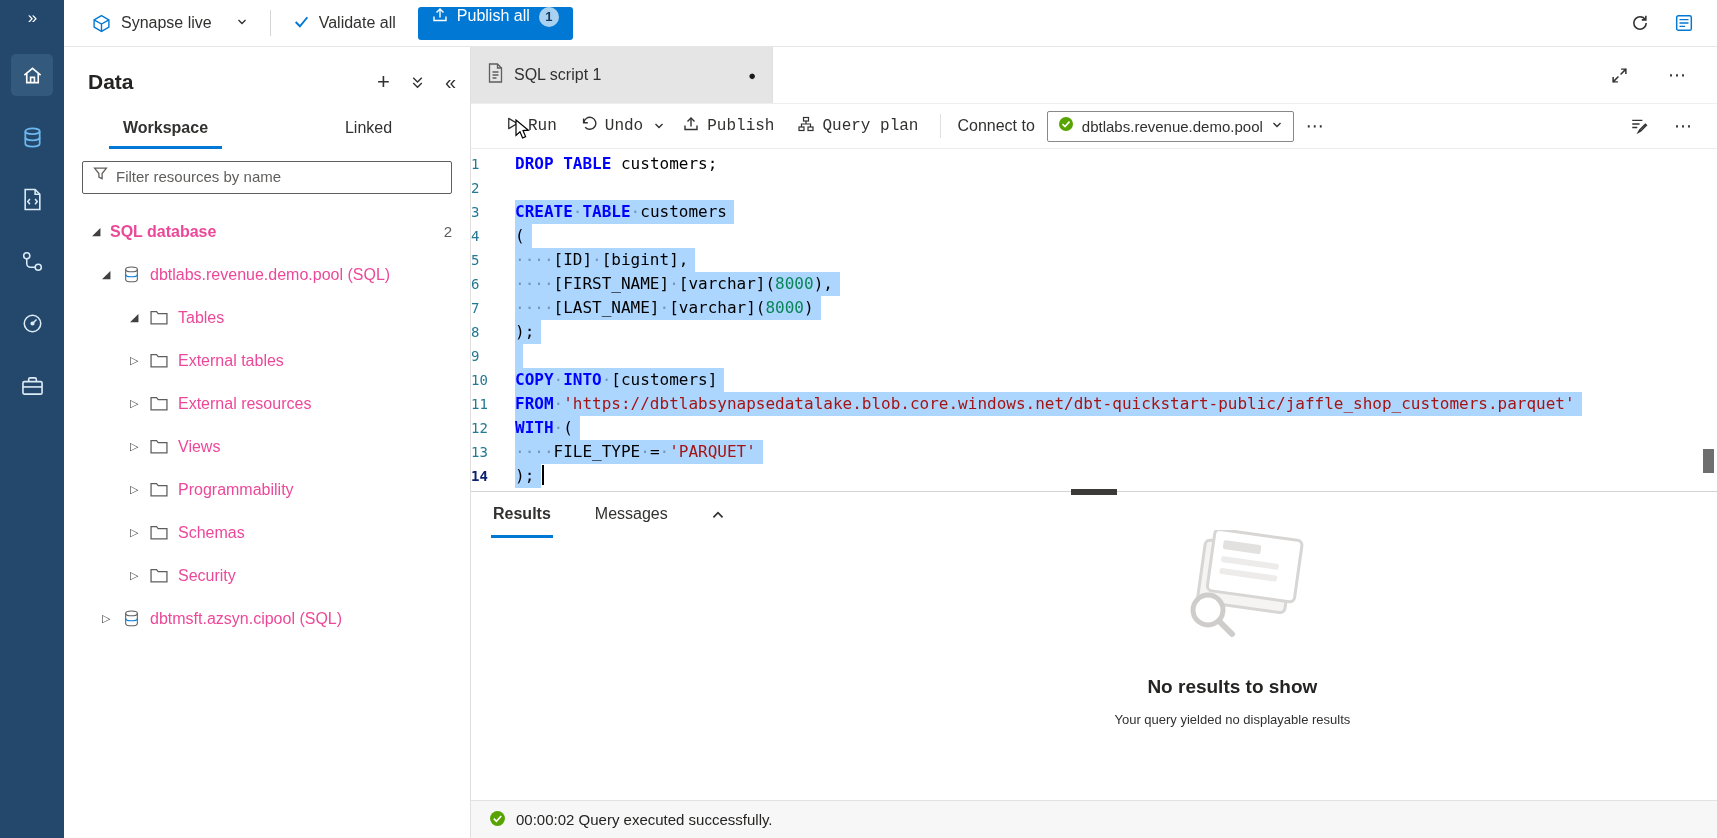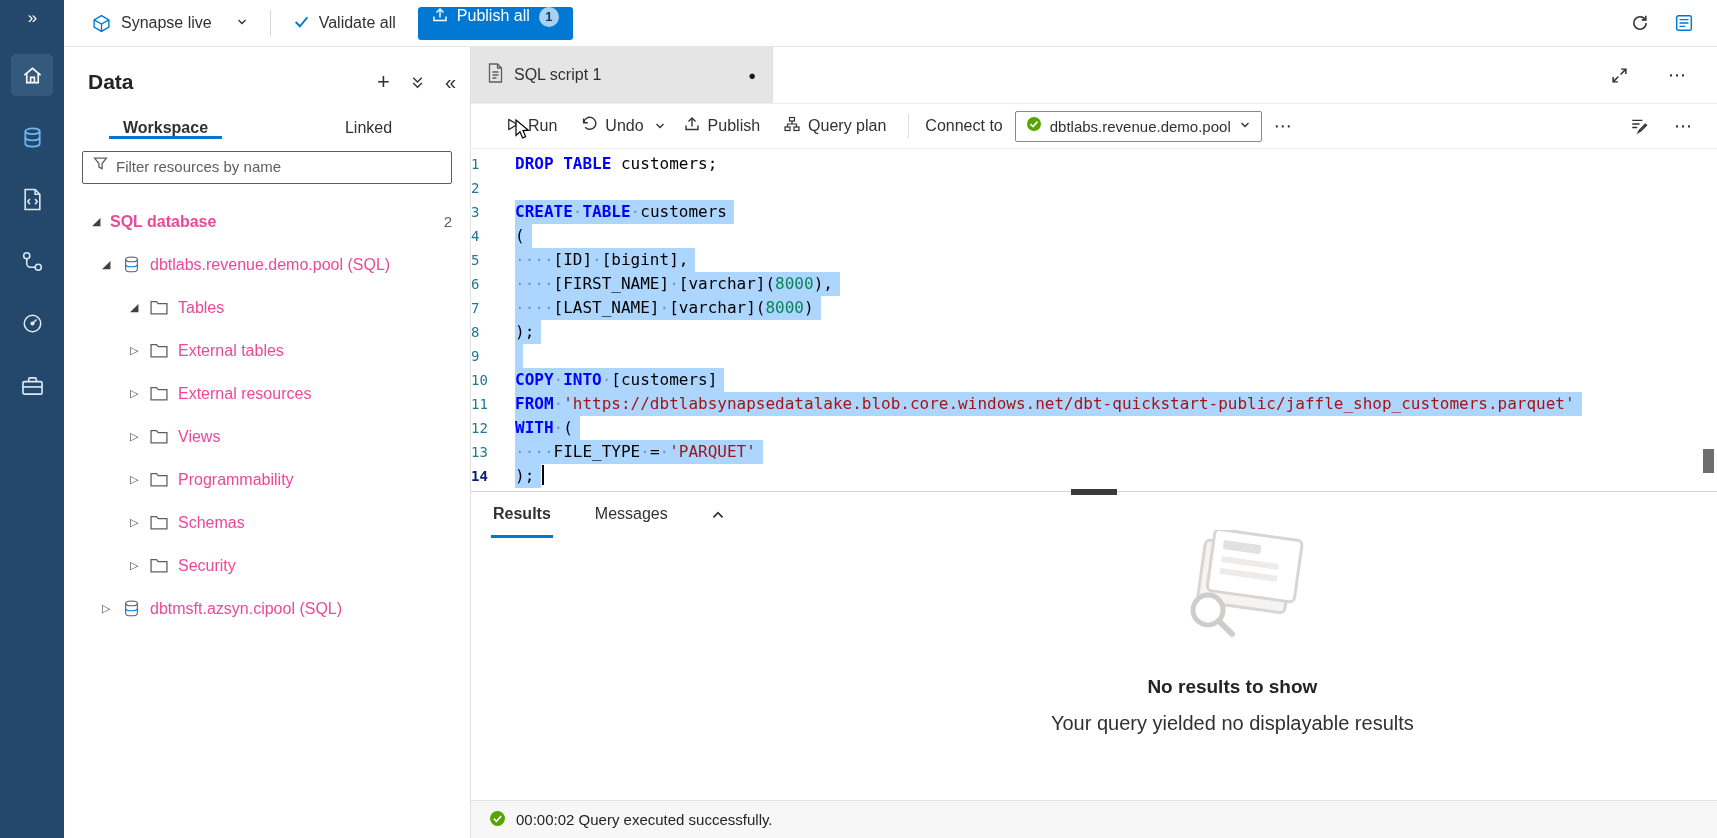--- a/index.html
+++ b/index.html
@@ -32,21 +32,21 @@
 
   .content{flex:1;display:flex;min-height:0}
 
   
   .sidebar{width:407px;flex-shrink:0;border-right:1px solid #e1dfdd;display:flex;flex-direction:column;background:#fff}
   .side-head{display:flex;align-items:center;justify-content:space-between;padding:22px 14px 8px 24px}
   .side-title{font-size:21px;font-weight:600;color:#252423}
   .side-head-icons{display:flex;align-items:center;gap:20px}
   .side-head-icons .icon-btn{font-size:20px;color:#323130}
   .side-tabs{display:flex;margin-top:6px}
-  .side-tab{flex:1;text-align:center;padding:10px 0 2px;font-size:16px;color:#323130;cursor:pointer;position:relative}
+  .side-tab{flex:1;text-align:center;padding:10px 0 12px;font-size:16px;color:#323130;cursor:pointer;position:relative}
   .side-tab.active{font-weight:600}
   .side-tab.active::after{content:"";position:absolute;left:22%;right:22%;bottom:0;height:3px;background:#0078d4}
   .filter-wrap{padding:12px 18px 10px}
   .filter-box{display:flex;align-items:flex-end;gap:8px;height:33px;border:1px solid #605e5c;border-radius:2px;padding:8px 10px;background:#fff}
   .filter-box input{border:none;outline:none;flex:1;font-size:15px;font-family:inherit;color:#323130;background:transparent}
   .filter-box input::placeholder{color:#605e5c}
   .tree{flex:1;overflow:hidden;padding-top:6px}
   .tree-row{height:43px;display:flex;align-items:center;cursor:pointer;padding-right:18px}
   .tree-row.lvl0{padding-left:28px}
   .tree-row.lvl1{padding-left:38px}
@@ -60,21 +60,21 @@
   
   .work{flex:1;display:flex;flex-direction:column;min-width:0;position:relative;background:#fff}
 
   .tabstrip{height:57px;display:flex;align-items:stretch;border-bottom:1px solid #f0efee;flex-shrink:0}
   .doc-tab{width:302px;display:flex;align-items:center;gap:10px;padding:0 16px 0 16px;border-right:1px solid #e1dfdd;cursor:pointer;background:#e5e5e5}
   .doc-tab-label{font-size:16px;color:#323130}
   .dirty-dot{margin-left:auto;font-size:13px;color:#1b1a19}
   .tabstrip-right{margin-left:auto;display:flex;align-items:center;gap:28px;padding-right:18px}
 
   .toolbar{height:45px;display:flex;align-items:center;gap:0;border-bottom:1px solid #ececec;flex-shrink:0;padding:0 12px 0 22px}
-  .tool-item{display:flex;align-items:center;gap:8px;background:none;border:none;font-size:16px;font-family:Liberation Sans, sans-serif;color:#323130;cursor:pointer;padding:0 12px;height:34px}
+  .tool-item{display:flex;align-items:center;gap:8px;background:none;border:none;font-size:16px;font-family:Liberation Mono, monospace;color:#323130;cursor:pointer;padding:0 12px;height:34px}
   .tool-item.chev-only{padding:0 6px;margin-left:-8px}
   .tool-sep{width:1px;height:24px;background:#e1dfdd;margin:0 10px}
   .connect-label{font-size:16px;color:#323130;padding:0 12px 0 6px}
   .pool-select{display:flex;align-items:center;gap:8px;height:31px;border:1px solid #8a8886;border-radius:2px;padding:0 10px;cursor:pointer;background:#fff;max-width:280px}
   .pool-select .pool-label{font-size:15px;color:#323130;white-space:nowrap;overflow:hidden;text-overflow:ellipsis}
   .more-btn{background:none;border:none;font-size:18px;color:#323130;cursor:pointer;padding:0 12px;letter-spacing:1px}
   .toolbar-right{margin-left:auto;display:flex;align-items:center;gap:4px}
 
   
   .editor{height:342px;flex-shrink:0;position:relative;padding-top:3px;font-family:"DejaVu Sans Mono","Liberation Mono",monospace;overflow:hidden;background:#fff}
@@ -95,21 +95,21 @@
 
   
   .results{flex:1;display:flex;flex-direction:row;border-top:1px solid #d6d4d2;min-height:0}
   .results-head{height:46px;display:flex;align-items:center;padding:0 22px 0 20px;flex-shrink:0}
   .res-tab{font-size:16px;color:#323130;padding:12px 2px;margin-right:40px;cursor:pointer;border-bottom:3px solid transparent}
   .res-tab.active{font-weight:600;border-bottom-color:#0078d4}
   .results-head .icon-btn{margin-left:auto}
   .results-body{flex:1;display:flex;flex-direction:column;align-items:center;overflow:hidden}
   .empty-illo{margin-top:38px}
   .empty-title{margin-top:24px;font-size:19px;font-weight:bold;color:#252423}
-  .empty-sub{margin-top:14px;font-size:20px;color:#323130}
+  .empty-sub{margin-top:14px;font-size:13px;color:#323130}
 
   
   .statusbar{height:38px;flex-shrink:0;background:#f7f7f7;border-top:1px solid #e5e3e1;display:flex;align-items:center;gap:10px;padding-left:18px;font-size:15px;color:#252423}
 
   .mouse-cursor{position:absolute;left:512px;top:119px;z-index:50;pointer-events:none}
 </style>
 </head>
 <body>
 
 <div class="app">

